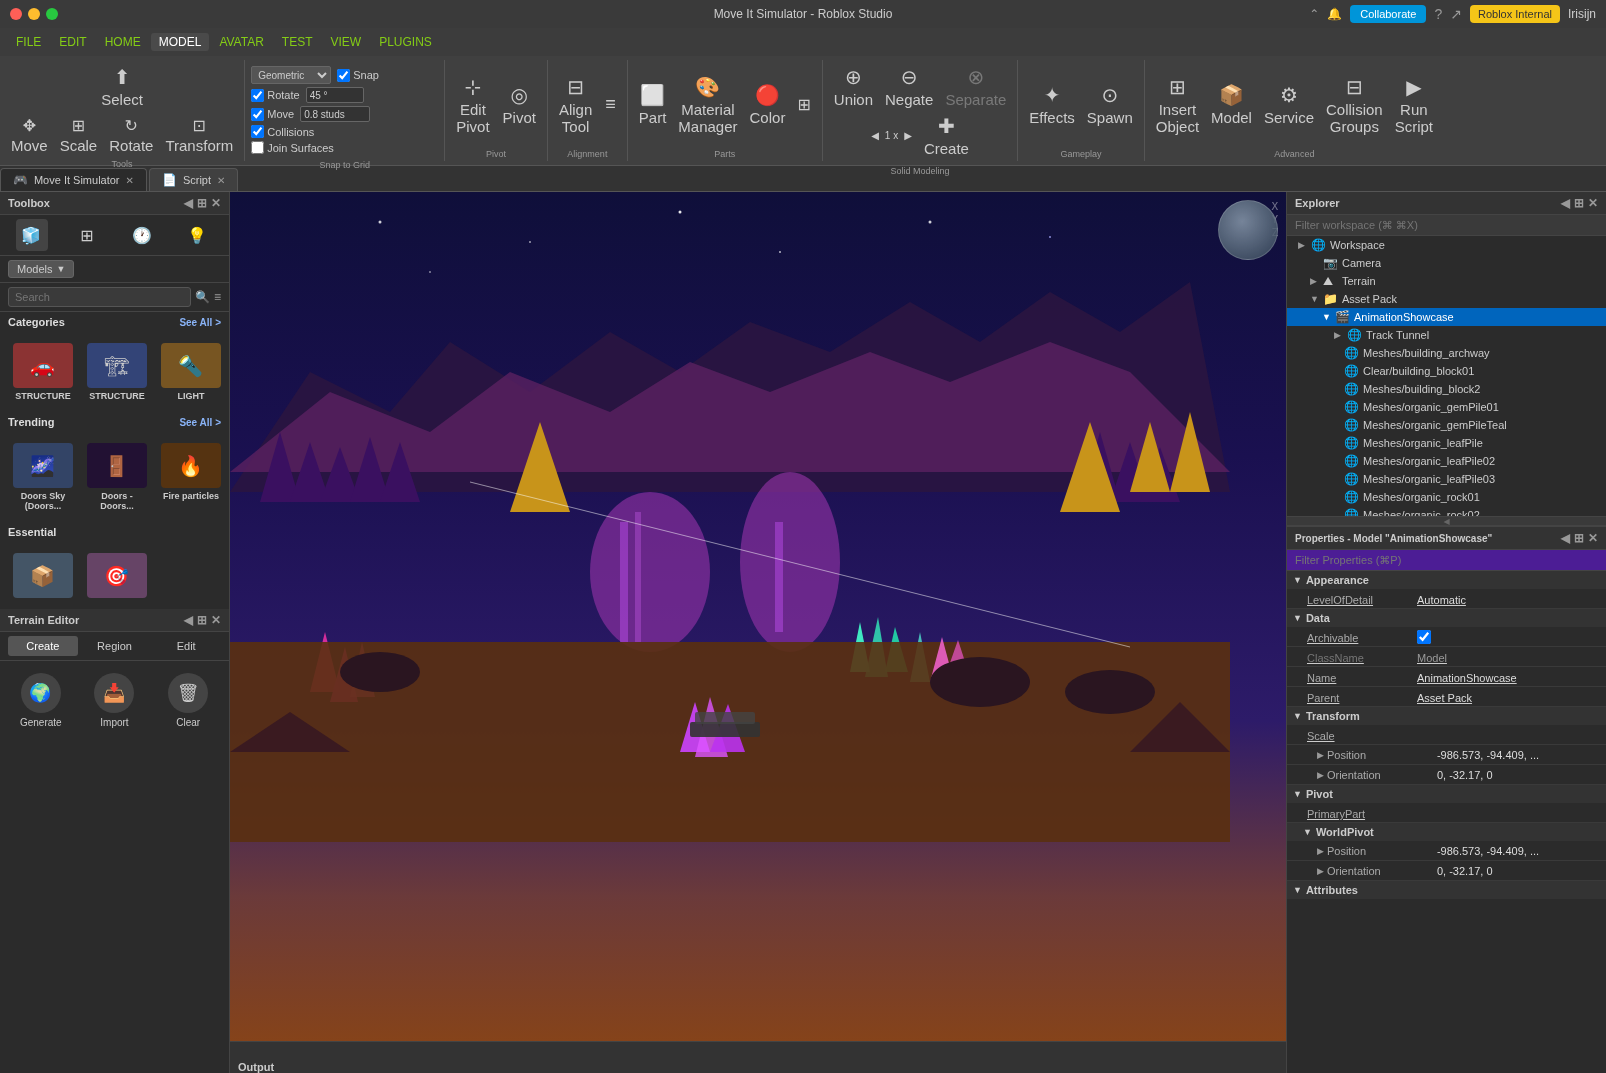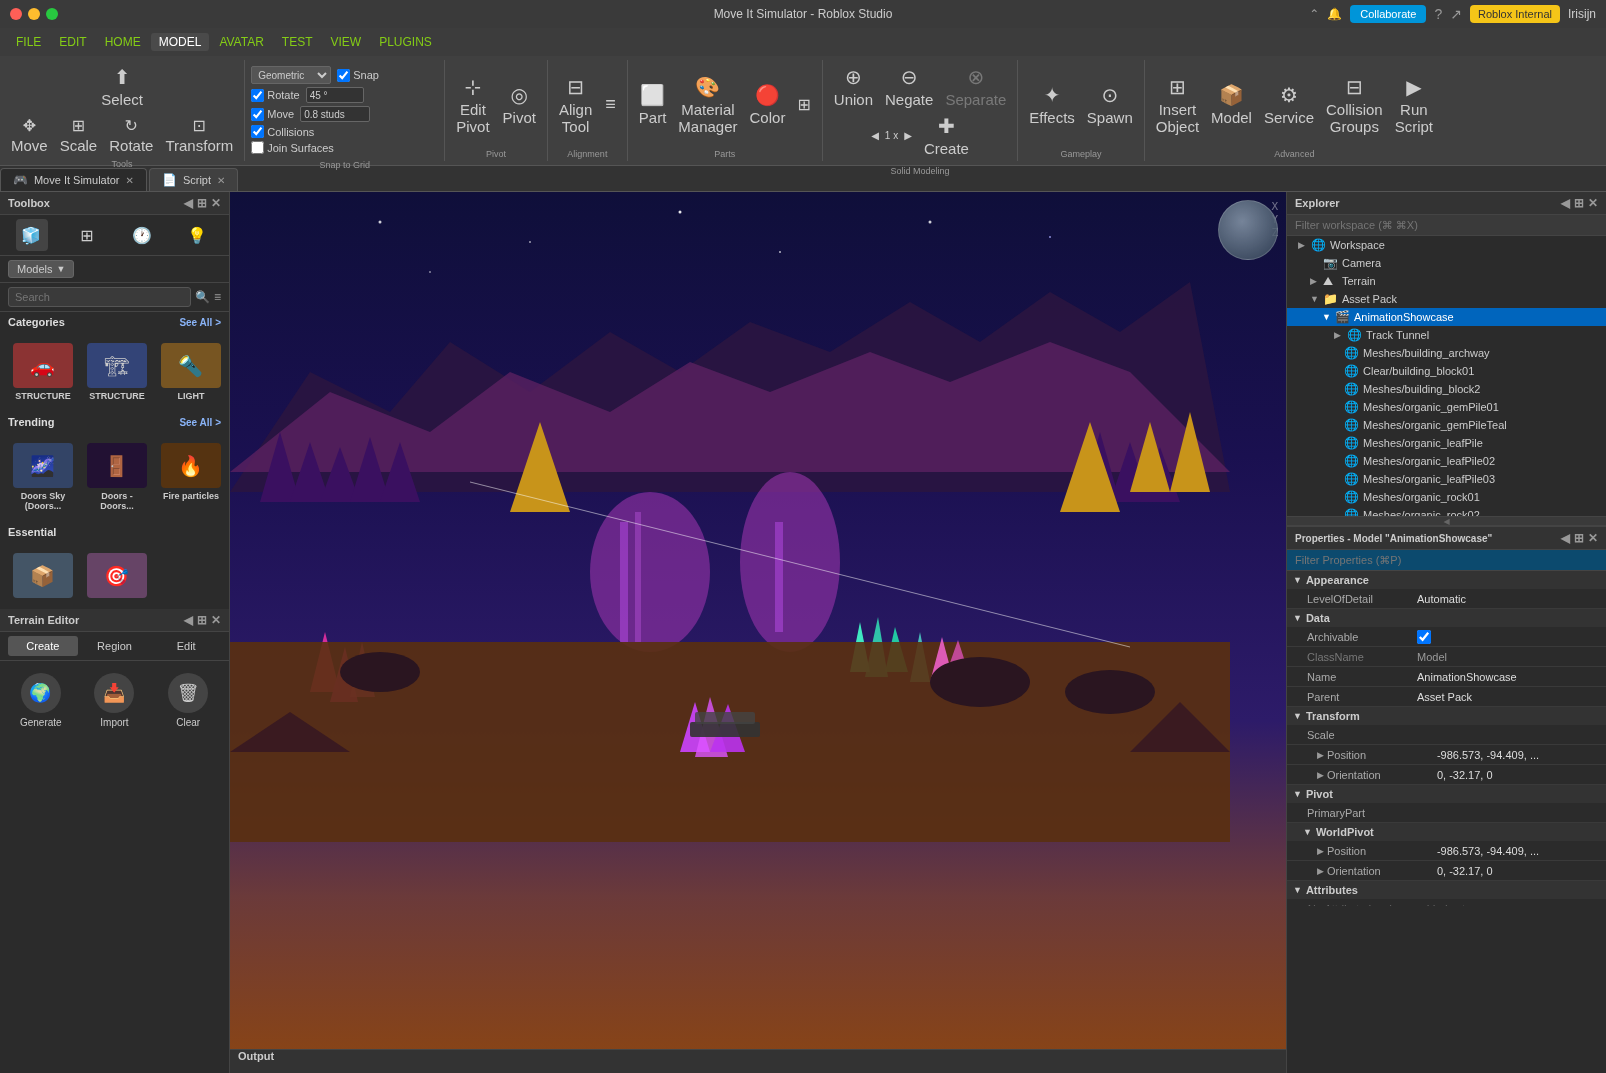--- a/index.html
+++ b/index.html
@@ -297,21 +297,21 @@
     
     #properties-panel {
       height: 380px;
       border-top: 1px solid #444;
       display: flex;
       flex-direction: column;
       overflow: hidden;
     }
     .prop-filter {
       padding: 4px 8px;
-      background: #0c4a6e;
+      background: #4c1d95;
       border-bottom: 1px solid #444;
     }
     .prop-filter input {
       width: 100%;
       background: transparent;
       border: none;
       color: #ccc;
       font-size: 11px;
     }
     .prop-section-header {
@@ -320,24 +320,25 @@
       gap: 4px;
       padding: 3px 6px;
       background: #333;
       cursor: pointer;
       font-size: 11px;
       font-weight: 600;
     }
     .prop-arrow { font-size: 9px; }
     .prop-row {
       display: flex;
-      align-items: center;
+      align-items: flex-end;
       padding: 2px 8px 2px 20px;
       border-bottom: 1px solid #3a3a3a;
       min-height: 20px;
+      text-decoration: underline;
     }
     .prop-name { width: 110px; color: #aaa; font-size: 11px; flex-shrink: 0; }
     .prop-value { flex: 1; color: #ddd; font-size: 11px; }
     .prop-checkbox { width: 14px; height: 14px; }
 
     .prop-sub-row {
       display: flex;
       align-items: center;
       padding: 2px 8px 2px 30px;
       border-bottom: 1px solid #3a3a3a;
@@ -863,21 +864,21 @@
       </svg>
 
       <div class="viewport-coords">
         <div style="color:rgba(255,255,255,0.4)">X</div>
         <div style="color:rgba(255,255,255,0.4)">Y</div>
         <div style="color:rgba(255,255,255,0.4)">Z</div>
       </div>
 
       <div style="position:absolute;top:8px;right:8px;width:60px;height:60px;border-radius:50%;background:radial-gradient(circle at 40% 35%, #8899aa, #334455);opacity:0.85;border:1px solid rgba(255,255,255,0.2)"></div>
 
-      <div style="position:absolute;bottom:0;left:0;right:0;height:24px;background:#333;display:flex;align-items:flex-start;padding:0 8px;border-top:1px solid #444">
+      <div style="position:absolute;bottom:0;left:0;right:0;height:32px;background:#333;display:flex;align-items:flex-end;padding:0 8px;border-top:1px solid #444">
         <span style="font-weight:600;font-size:11px">Output</span>
       </div>
     </div>
   </div>
 
   <div id="right-panel">
 
     <div class="panel-header">
       <span>Explorer</span>
       <div class="panel-header-icons">

